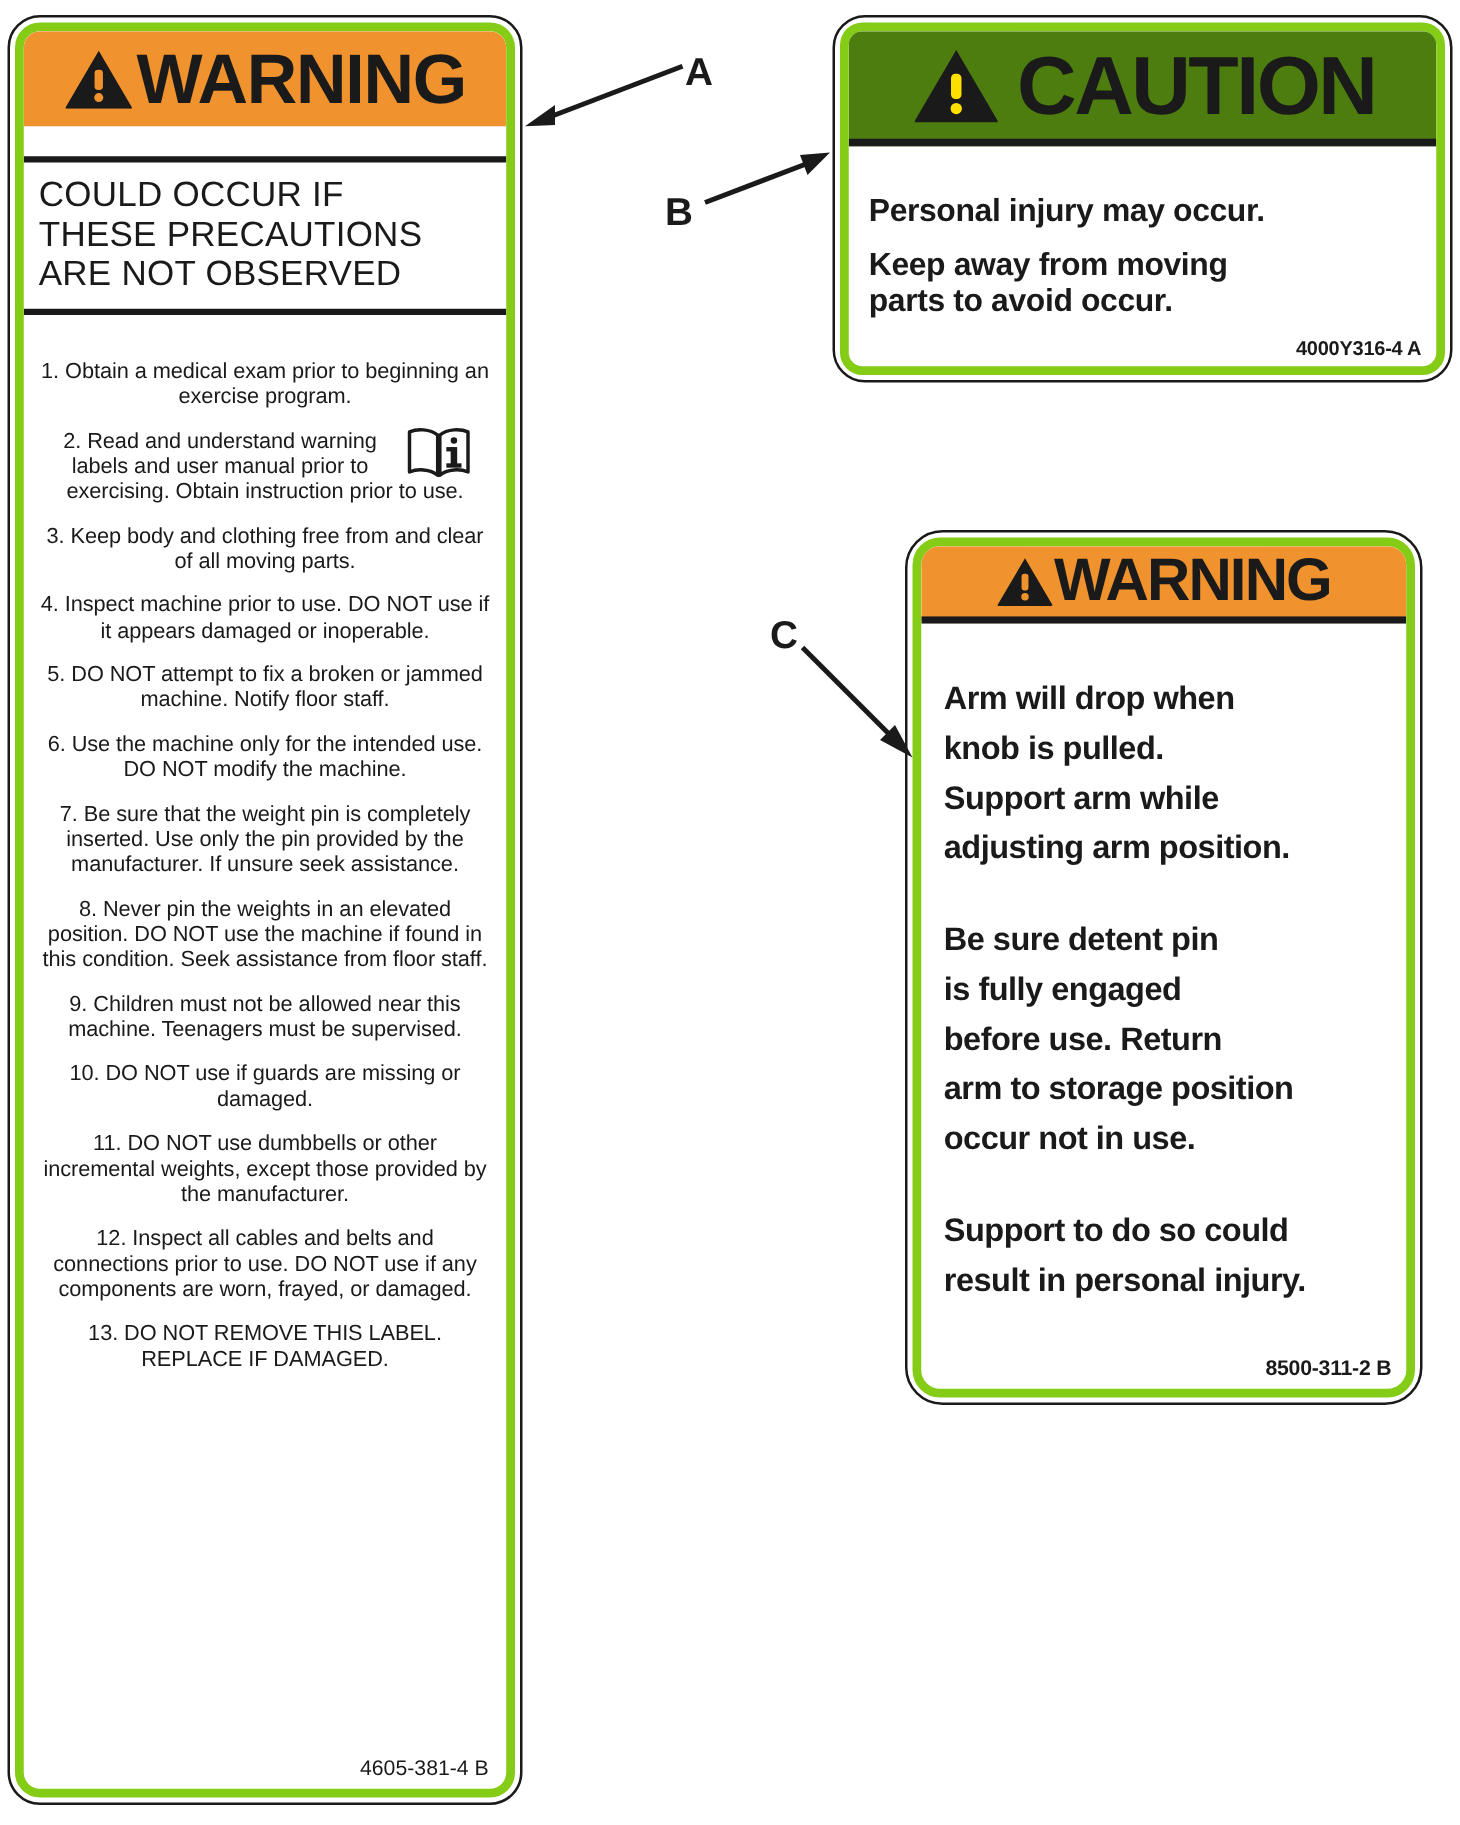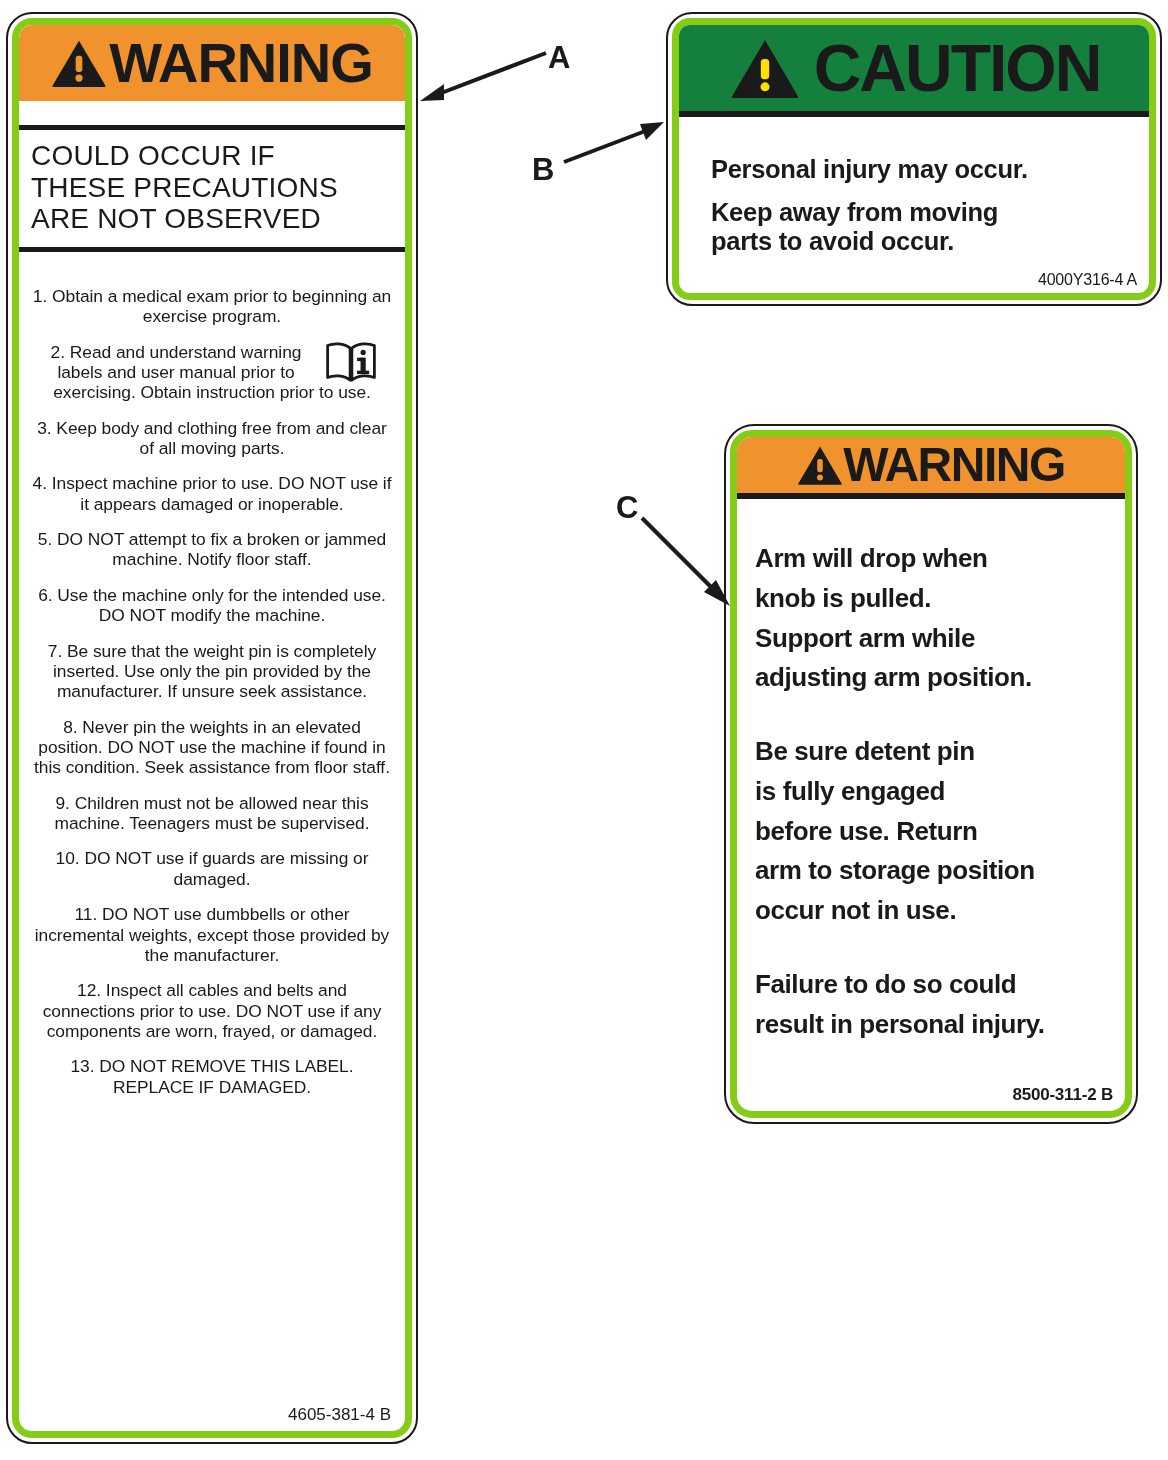--- a/index.html
+++ b/index.html
@@ -27,21 +27,21 @@
     gap:24px;
   }
 
   
   .hdr{
     display:flex;align-items:center;justify-content:center;
     box-sizing:border-box;
     overflow:hidden;
   }
   .hdr-orange{background:#F0922E;}
-  .hdr-yellow{background:#15803d;}
+  .hdr-yellow{background:#4d7c0f;}
   .hdr-word{
     font-weight:bold;
     letter-spacing:-1px;
     color:#1a1a1a;
     line-height:1;
     white-space:nowrap;
   }
   .tri{display:block;}
 
   
@@ -93,34 +93,34 @@
   }
 
   
   #label-b{ left:666px; top:12px; width:496px; height:294px; border-radius:26px; }
   #label-b .label-frame{ border-radius:18px; display:flex; flex-direction:column; }
   #label-b-header{ height:92px; flex:0 0 auto; border-bottom:6px solid #1a1a1a; }
   #label-b-header .hdr-word{ font-size:66px; letter-spacing:-2px; }
   #label-b-header .tri{ width:74px;height:60px;margin-right:12px; }
   #b-body{
     flex:1 1 auto;
-    padding:14px 14px 6px 32px;
+    padding:14px 14px 6px 16px;
     box-sizing:border-box;
     position:relative;
   }
   .b-line{
     font-weight:bold;
     font-size:25.5px;
     line-height:1.14;
     letter-spacing:-0.3px;
   }
   .b-gap{ height:14px; }
   #b-partno{
     position:absolute;right:12px;bottom:4px;
-    font-weight:normal;font-size:16px;letter-spacing:-0.2px;
+    font-weight:bold;font-size:16px;letter-spacing:-0.2px;
   }
 
   
   #label-c{ left:724px; top:424px; width:414px; height:700px; border-radius:30px; }
   #label-c .label-frame{ border-radius:22px; display:flex; flex-direction:column; }
   #label-c-header{ height:62px; flex:0 0 auto; border-radius:14px 14px 0 0;
                    border-bottom:6px solid #1a1a1a; }
   #label-c-header .hdr-word{ font-size:48px; letter-spacing:-1.5px; }
   #label-c-header .tri{ width:46px;height:40px;margin-right:0px; }
   #c-body{
@@ -245,21 +245,21 @@
       <div class="c-line">knob is pulled.</div>
       <div class="c-line">Support arm while</div>
       <div class="c-line">adjusting arm position.</div>
       <div class="c-gap"></div>
       <div class="c-line">Be sure detent pin</div>
       <div class="c-line">is fully engaged</div>
       <div class="c-line">before use. Return</div>
       <div class="c-line">arm to storage position</div>
       <div class="c-line">occur not in use.</div>
       <div class="c-gap"></div>
-      <div class="c-line">Failure to do so could</div>
+      <div class="c-line">Support to do so could</div>
       <div class="c-line">result in personal injury.</div>
       <div id="c-partno">8500-311-2 B</div>
     </div>
 
   </div>
 </div>
 
 <div class="callout-letter" style="left:548px;top:40px;">A</div>
 <svg class="callout-arrow" style="left:414px;top:48px;" width="140" height="62">
   <line x1="132" y1="5" x2="22" y2="47" stroke="#1a1a1a" stroke-width="4"></line>

